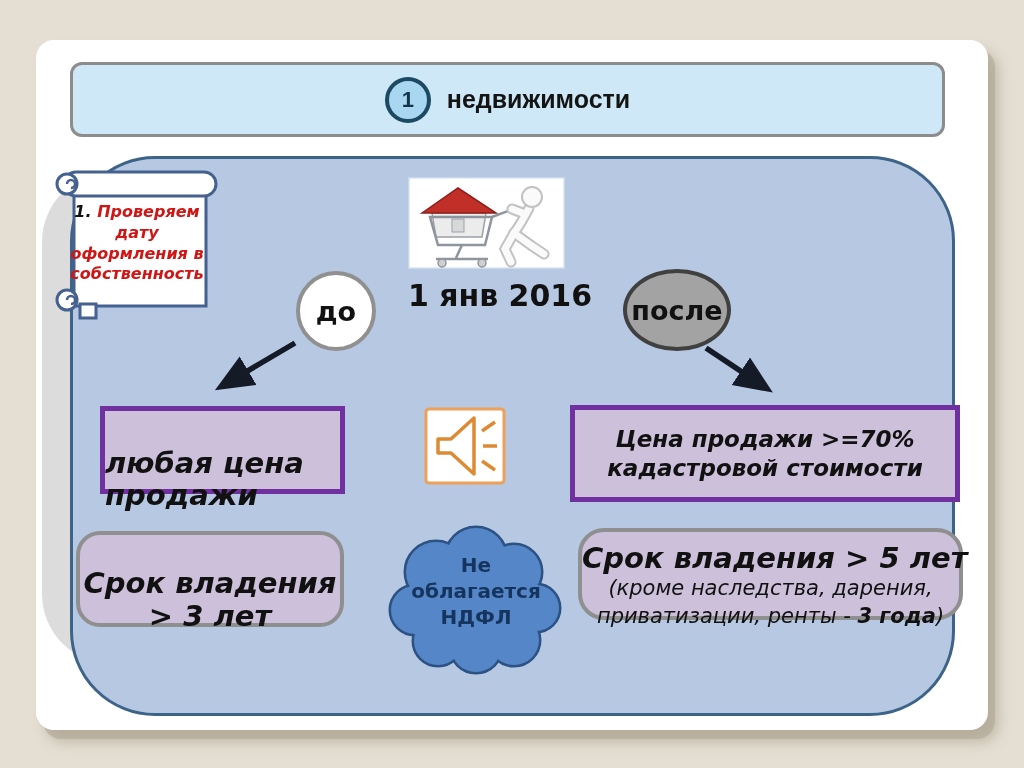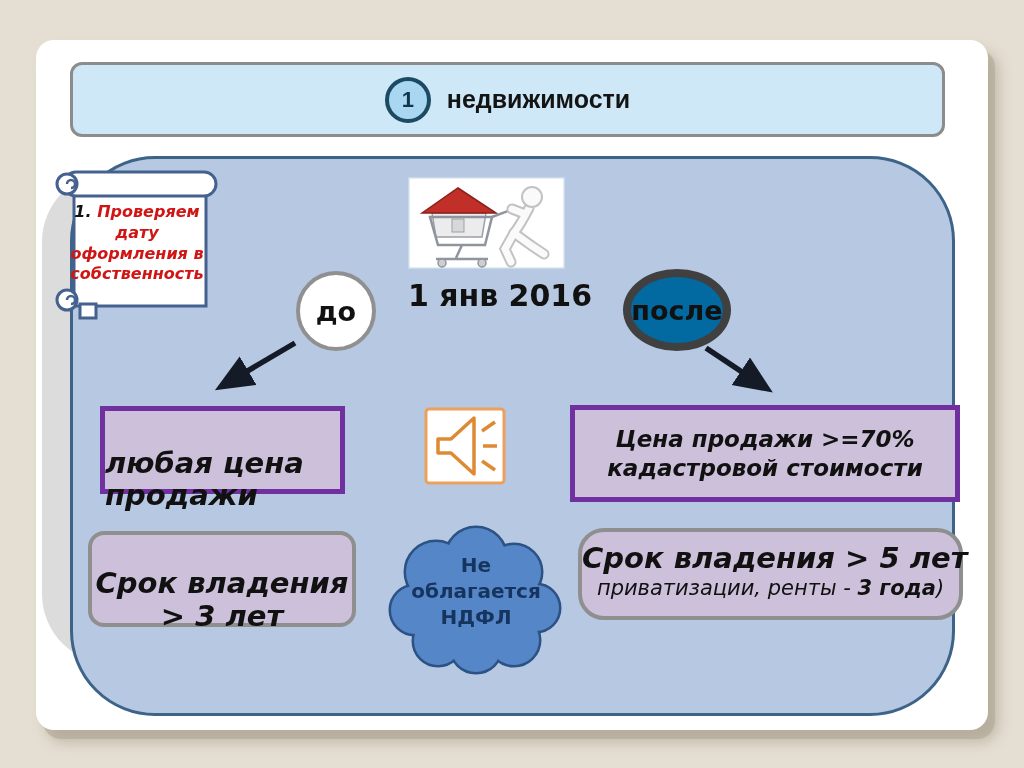--- a/index.html
+++ b/index.html
@@ -19,30 +19,30 @@
   .title-text .t-big{font-size:45px;font-weight:bold;letter-spacing:1px;color:#d8e6f2;-webkit-text-stroke:2.2px #161616;border-bottom:3px solid #161616;line-height:1;padding-bottom:2px;}
   
   .scroll-wrap{left:52px;top:166px;width:170px;height:158px;}
   .scroll-text{position:absolute;left:14px;top:36px;width:142px;text-align:center;font-size:16px;font-weight:bold;font-style:italic;line-height:1.3;color:#d01515;}
   .scroll-text .note-num{color:#111111;font-style:italic;}
   
   .photo{left:408px;top:177px;width:157px;height:92px;}
   
   .date-label{left:400px;top:278px;width:200px;text-align:center;font-size:30px;font-weight:bold;color:#111111;}
   .circle-before{left:296px;top:271px;width:80px;height:80px;border-radius:50%;background:#ffffff;border:4px solid #909090;box-sizing:border-box;display:flex;align-items:center;justify-content:center;font-size:27px;font-weight:bold;color:#111;}
-  .circle-after{left:623px;top:269px;width:108px;height:82px;border-radius:50%;background:#0369a1;border:8px solid #404040;box-sizing:border-box;display:flex;align-items:center;justify-content:center;font-size:27px;font-weight:bold;color:#111;}
+  .circle-after{left:623px;top:269px;width:108px;height:82px;border-radius:50%;background:#a3a3a3;border:4px solid #404040;box-sizing:border-box;display:flex;align-items:center;justify-content:center;font-size:27px;font-weight:bold;color:#111;}
   
   .pbox{background:#ccc0da;border:5px solid #7030a0;box-sizing:border-box;color:#111;}
   .box-any{left:100px;top:406px;width:245px;height:88px;}
   .box-any .txt{padding-top:36px;text-align:left;font-size:29px;font-weight:bold;font-style:italic;line-height:1.12;}
   .box-cad{left:570px;top:405px;width:390px;height:97px;display:flex;align-items:center;justify-content:center;}
   .box-cad .txt{text-align:center;font-size:23px;font-weight:bold;font-style:italic;line-height:1.25;}
   
   .rbox{background:#ccc0da;border:4px solid #8f8f8f;box-sizing:border-box;color:#111;}
-  .box-3y{left:88px;top:531px;width:268px;height:96px;border-radius:16px;}
+  .box-3y{left:76px;top:531px;width:268px;height:96px;border-radius:24px;}
   .box-3y .txt{padding-top:32px;text-align:center;font-size:29px;font-weight:bold;font-style:italic;line-height:1.15;}
   .box-5y{left:578px;top:528px;width:385px;height:92px;border-radius:26px;text-align:center;}
   .box-5y .l1{padding-top:10px;font-size:29px;font-weight:bold;font-style:italic;white-space:nowrap;line-height:1.15;}
   .box-5y .l2,.box-5y .l3{font-size:21px;font-style:italic;white-space:nowrap;line-height:1.3;}
   .box-5y .b{font-weight:bold;}
   
   .cloud-wrap{left:388px;top:524px;width:175px;height:152px;}
   .cloud-text{position:absolute;left:18px;top:28px;width:140px;text-align:center;font-size:20px;font-weight:bold;color:#16355e;line-height:1.3;}
   
   .audio{left:424px;top:407px;width:82px;height:78px;cursor:pointer;}
@@ -177,14 +177,15 @@
       <circle cx="50" cy="117" r="24"></circle>
         <circle cx="27" cy="86" r="24"></circle>
       <ellipse cx="88" cy="80" rx="56" ry="42"></ellipse>
     </g>
   </svg>
   <div class="cloud-text">Не облагается НДФЛ</div>
 </div>
 
 <div class="abs rbox box-5y">
   <div class="l1">Срок владения &gt; 5 лет</div>
+  <div class="l2">(кроме наследства, дарения,</div>
   <div class="l3"><span>приватизации, ренты  - </span><span class="b">3 года</span><span>)</span></div>
 </div>
 
 </body></html>

